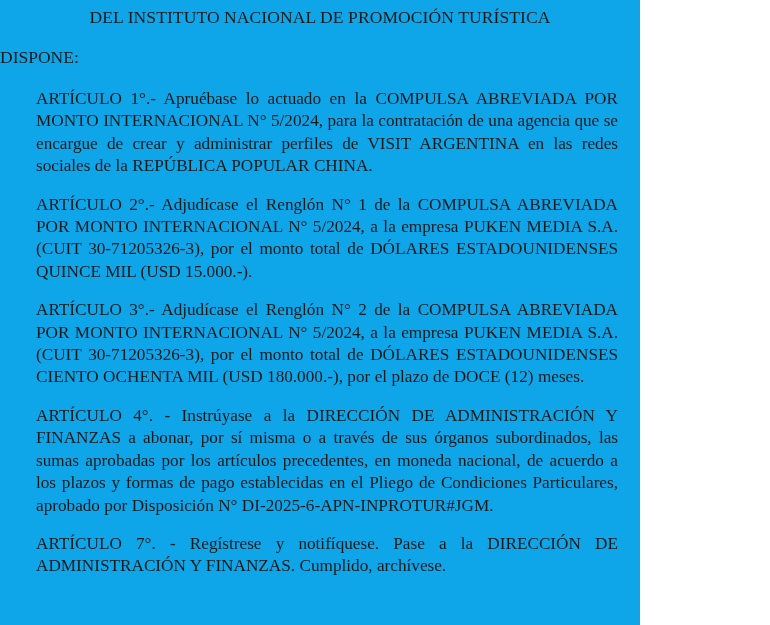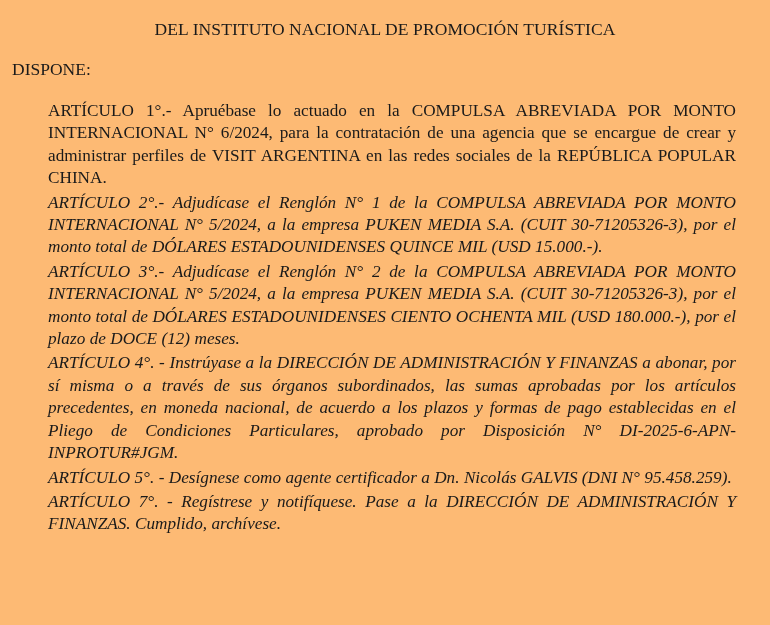--- a/index.html
+++ b/index.html
@@ -11,25 +11,25 @@
   body {
     width: 770px;
     height: 625px;
     overflow: hidden;
     font-family: "Liberation Serif", "DejaVu Serif", serif;
     color: #1a1a1a;
     -webkit-font-smoothing: antialiased;
   }
   .page {
     position: relative;
-    width: 770px;
+    width: 640px;
     height: 625px;
-    background: #fdba74;
+    background: #0ea5e9;
     box-sizing: border-box;
-    padding: 12px;
+    padding: 0;
   }
   .doc-header {
     width: 100%;
     text-align: center;
     font-size: 17.5px;
     line-height: 22px;
     letter-spacing: 0.1px;
     padding-top: 6px;
   }
   .doc-subheader {
@@ -46,46 +46,44 @@
   p.article {
     margin: 0;
     padding: 0;
     font-size: 17.2px;
     line-height: 22.4px;
     text-align: justify;
     text-justify: inter-word;
     word-spacing: 0.1px;
   }
   p.article + p.article {
-    margin-top: 2px;
-    font-style: italic;
+    margin-top: 16px;
   }
   
   p.article.first {
     margin-top: 18px;
   }
 </style>
 </head>
 <body style="background: rgb(255, 255, 255); color: rgb(26, 26, 26);">
 
 <div class="page">
 
   <div class="doc-header">DEL INSTITUTO NACIONAL DE PROMOCIÓN TURÍSTICA</div>
 
   <div class="doc-subheader">DISPONE:</div>
 
   <div class="body-block">
 
-    <p class="article first">ARTÍCULO 1°.- Apruébase lo actuado en la COMPULSA ABREVIADA POR MONTO INTERNACIONAL N° 6/2024, para la contratación de una agencia que se encargue de crear y administrar perfiles de VISIT ARGENTINA en las redes sociales de la REPÚBLICA POPULAR CHINA.</p>
+    <p class="article first">ARTÍCULO 1°.- Apruébase lo actuado en la COMPULSA ABREVIADA POR MONTO INTERNACIONAL N° 5/2024, para la contratación de una agencia que se encargue de crear y administrar perfiles de VISIT ARGENTINA en las redes sociales de la REPÚBLICA POPULAR CHINA.</p>
 
     <p class="article">ARTÍCULO 2°.- Adjudícase el Renglón N° 1 de la COMPULSA ABREVIADA POR MONTO INTERNACIONAL N° 5/2024, a la empresa PUKEN MEDIA S.A. (CUIT 30-71205326-3), por el monto total de DÓLARES ESTADOUNIDENSES QUINCE MIL (USD 15.000.-).</p>
 
     <p class="article">ARTÍCULO 3°.- Adjudícase el Renglón N° 2 de la COMPULSA ABREVIADA POR MONTO INTERNACIONAL N° 5/2024, a la empresa PUKEN MEDIA S.A. (CUIT 30-71205326-3), por el monto total de DÓLARES ESTADOUNIDENSES CIENTO OCHENTA MIL (USD 180.000.-), por el plazo de DOCE (12) meses.</p>
 
     <p class="article">ARTÍCULO 4°. - Instrúyase a la DIRECCIÓN DE ADMINISTRACIÓN Y FINANZAS a abonar, por sí misma o a través de sus órganos subordinados, las sumas aprobadas por los artículos precedentes, en moneda nacional, de acuerdo a los plazos y formas de pago establecidas en el Pliego de Condiciones Particulares, aprobado por Disposición N° DI-2025-6-APN-INPROTUR#JGM.</p>
 
-    <p class="article">ARTÍCULO 5°. - Desígnese como agente certificador a Dn. Nicolás GALVIS (DNI N° 95.458.259).</p>
 
 
     <p class="article">ARTÍCULO 7°. - Regístrese y notifíquese. Pase a la DIRECCIÓN DE ADMINISTRACIÓN Y FINANZAS. Cumplido, archívese.</p>
 
   </div>
 </div>
 
 </body></html>

